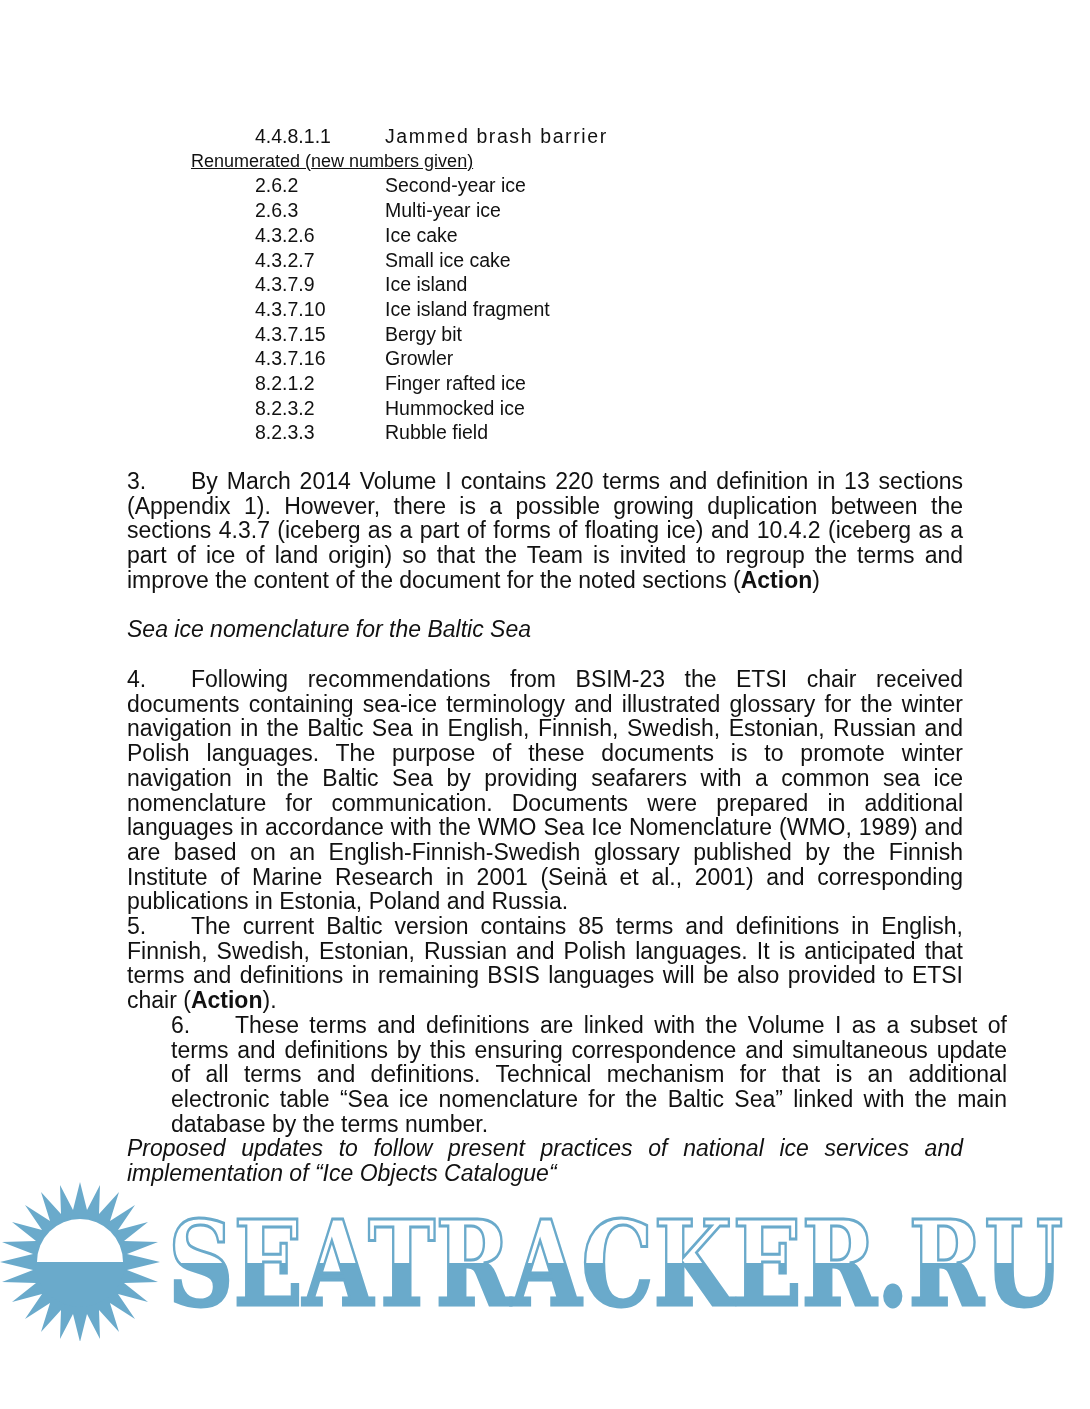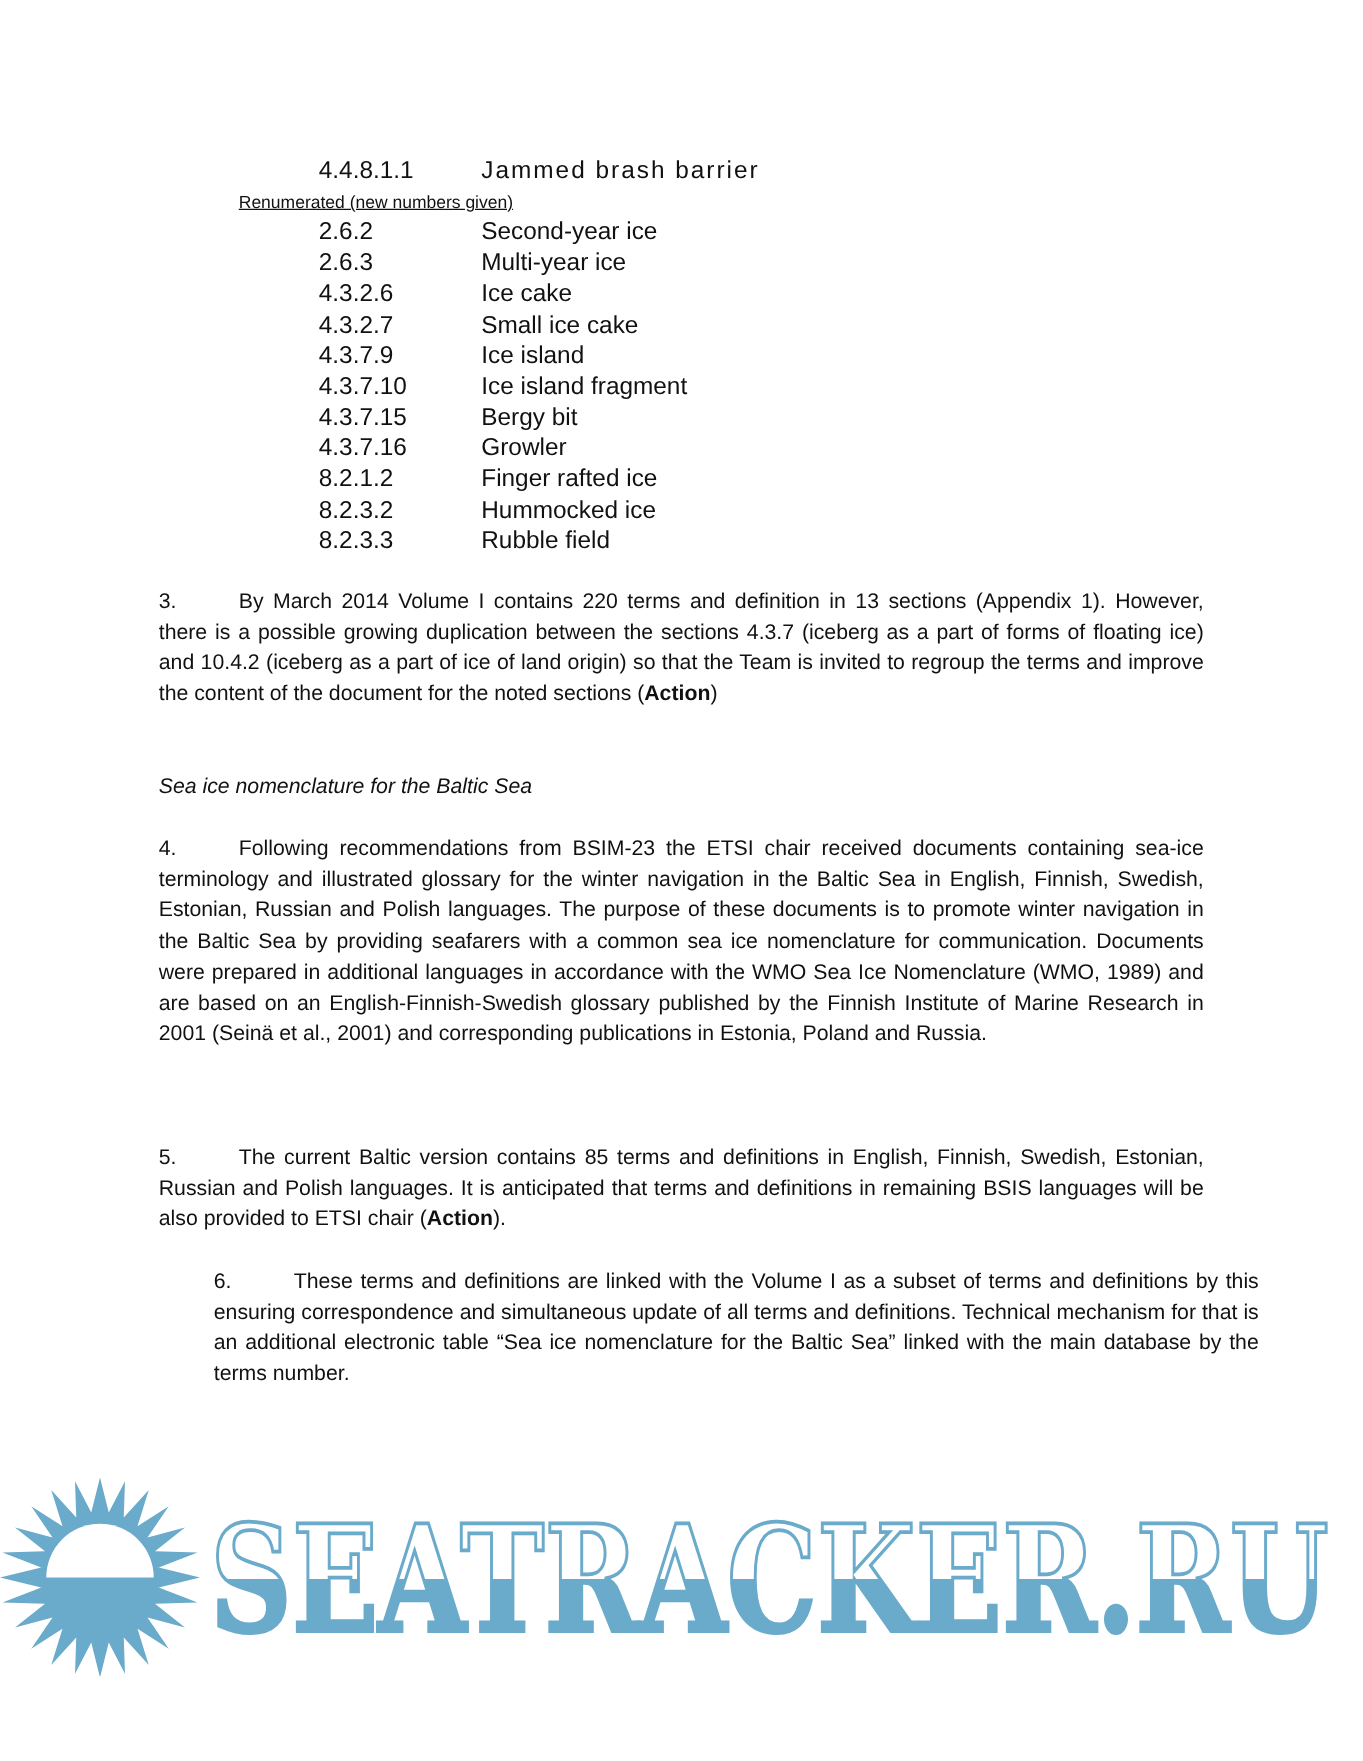--- a/index.html
+++ b/index.html
@@ -1,24 +1,24 @@
 <!DOCTYPE html>
 <html><head>
 <meta charset="utf-8">
 <style>
   html, body { margin:0; padding:0; background:#ffffff; }
   body { width:1090px; height:1409px; position:relative; overflow:hidden;
          font-family:"Liberation Sans", sans-serif; color:#111; }
   .page { position:absolute; left:0; top:0; width:1090px; height:1409px; }
-  .txt { font-size:17px; line-height:24.7px; }
+  .txt { font-size:23px; line-height:24.7px; }
   .list-row { position:absolute; left:255px; height:24.7px; font-size:19.5px; line-height:24.7px; white-space:nowrap; }
   .list-row .num { position:absolute; left:0; }
   .list-row .term { position:absolute; left:130px; }
   .list-row.spaced .term { letter-spacing:1.6px; }
-  .subhead-u { position:absolute; left:191px; font-size:14px; line-height:24.7px; text-decoration:underline; white-space:nowrap; }
+  .subhead-u { position:absolute; left:191px; font-size:18px; line-height:24.7px; text-decoration:underline; white-space:nowrap; }
   .para { position:absolute; left:127px; width:836px; text-align:justify; text-align-last:left; }
   .para .pnum { display:inline-block; width:64px; }
   .para b { font-weight:bold; }
   .italic { font-style:italic; }
   .logo { position:absolute; left:0; top:1180px; width:1090px; height:161px; }
 </style>
 </head>
 <body>
 
 <div class="page">
@@ -86,20 +86,21 @@
   </div>
 
   <div class="para txt" style="top:914px;">
     <span class="pnum">5.</span><span>The current Baltic version contains 85 terms and definitions in English, Finnish, Swedish, Estonian, Russian and Polish languages. It is anticipated that terms and definitions in remaining BSIS languages will be also provided to ETSI chair (</span><b>Action</b><span>).</span>
   </div>
 
   <div class="para txt" style="top:1013px;margin-left:44px;">
     <span class="pnum">6.</span><span>These terms and definitions are linked with the Volume I as a subset of terms and definitions by this ensuring correspondence and simultaneous update of all terms and definitions. Technical mechanism for that is an additional electronic table “Sea ice nomenclature for the Baltic Sea” linked with the main database by the terms number.</span>
   </div>
 
+  <div class="para txt italic" style="top:1136px; text-align-last:left;">Proposed updates to follow present practices of national ice services and implementation of “Ice Objects Catalogue“</div>
 
 
   <div class="logo">
     <svg width="165" height="161" viewBox="0 0 165 161" style="position:absolute; left:0; top:0;">
       <defs>
         <clipPath id="upperHalf">
             <rect x="0" y="0" width="165" height="82"></rect>
           </clipPath>
       </defs>
       <g transform="translate(80,82)">

